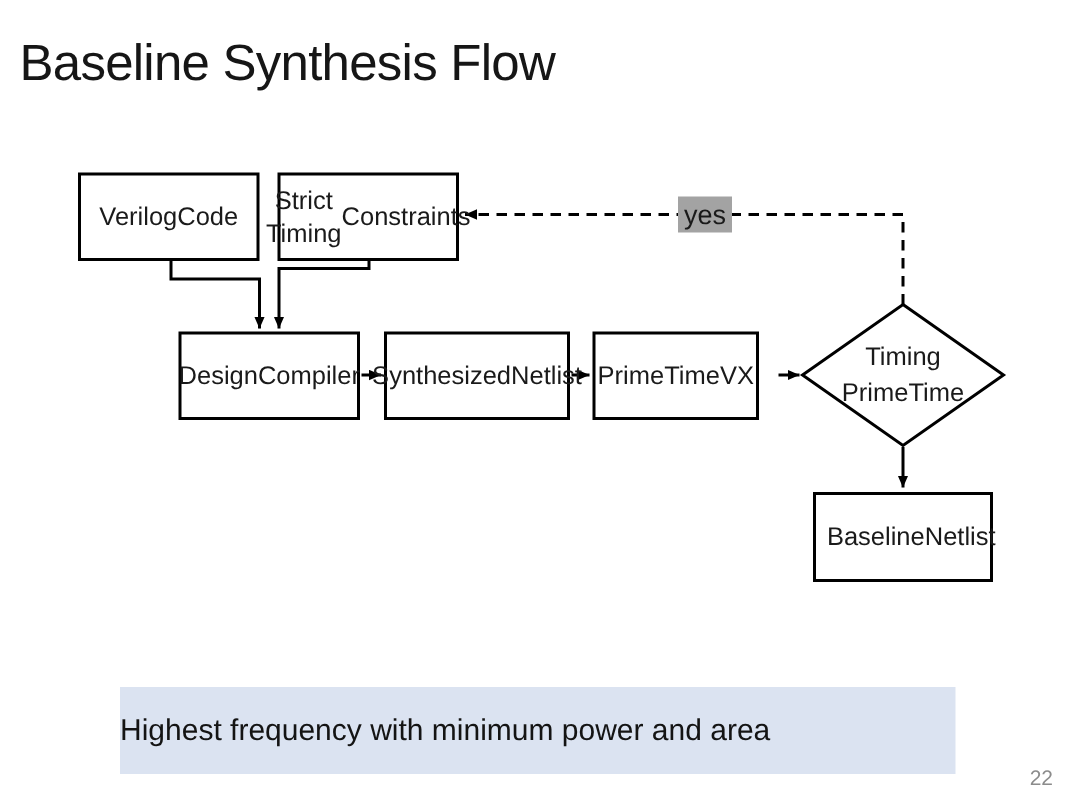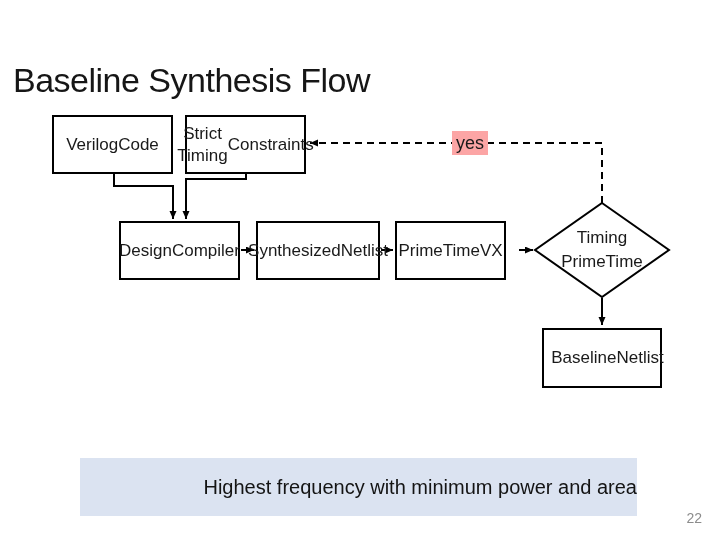--- a/index.html
+++ b/index.html
@@ -5,21 +5,20 @@
   html,body{margin:0;padding:0;}
   body{width:720px;height:540px;background:#ffffff;overflow:hidden;
        font-family:"Liberation Sans", sans-serif;}
   .slide{position:relative;width:720px;height:540px;background:#ffffff;}
 
   .slide-title{
     position:absolute;left:13px;top:22px;
     font-size:34px;line-height:40px;color:#161616;
     font-family:"Liberation Sans", sans-serif;font-weight:500;
     letter-spacing:-0.5px;
-    margin-top:38px;
   }
 
   .flow-layer{position:absolute;left:0;top:0;width:720px;height:540px;}
 
   .node{
     position:absolute;background:#ffffff;border:2px solid #000000;
     display:flex;flex-direction:row;align-items:center;justify-content:center;
     color:#1a1a1a;font-size:17px;line-height:22px;text-align:center;
     box-sizing:border-box;
   }
@@ -33,27 +32,27 @@
   #node-baseline-netlist    {left:542px; top:328px; width:120px; height:60px;padding-left:11px;}
 
   .diamond-label{
     position:absolute;left:547px;top:227px;width:110px;height:46px;
     display:flex;flex-direction:column;align-items:center;justify-content:space-between;
     color:#1a1a1a;font-size:17px;line-height:22px;text-align:center;
   }
 
   .yes-label{
     position:absolute;left:452px;top:131px;
-    background:#fca5a5;padding:0 4px;
+    background:#a3a3a3;padding:0 4px;
     color:#1a1a1a;font-size:18px;line-height:24px;
   }
 
   .caption-box{
     position:absolute;left:80px;top:458px;width:557px;height:58px;
-    display:flex;align-items:center;justify-content:flex-end;
+    display:flex;align-items:center;justify-content:flex-start;
   }
   .caption-text{color:#141414;font-size:20px;line-height:26px;}
 
   .page-number{
     position:absolute;right:18px;top:510px;
     color:#8c8c8c;font-size:14px;line-height:16px;
   }
 
   svg{position:absolute;left:0;top:0;}
 </style>

